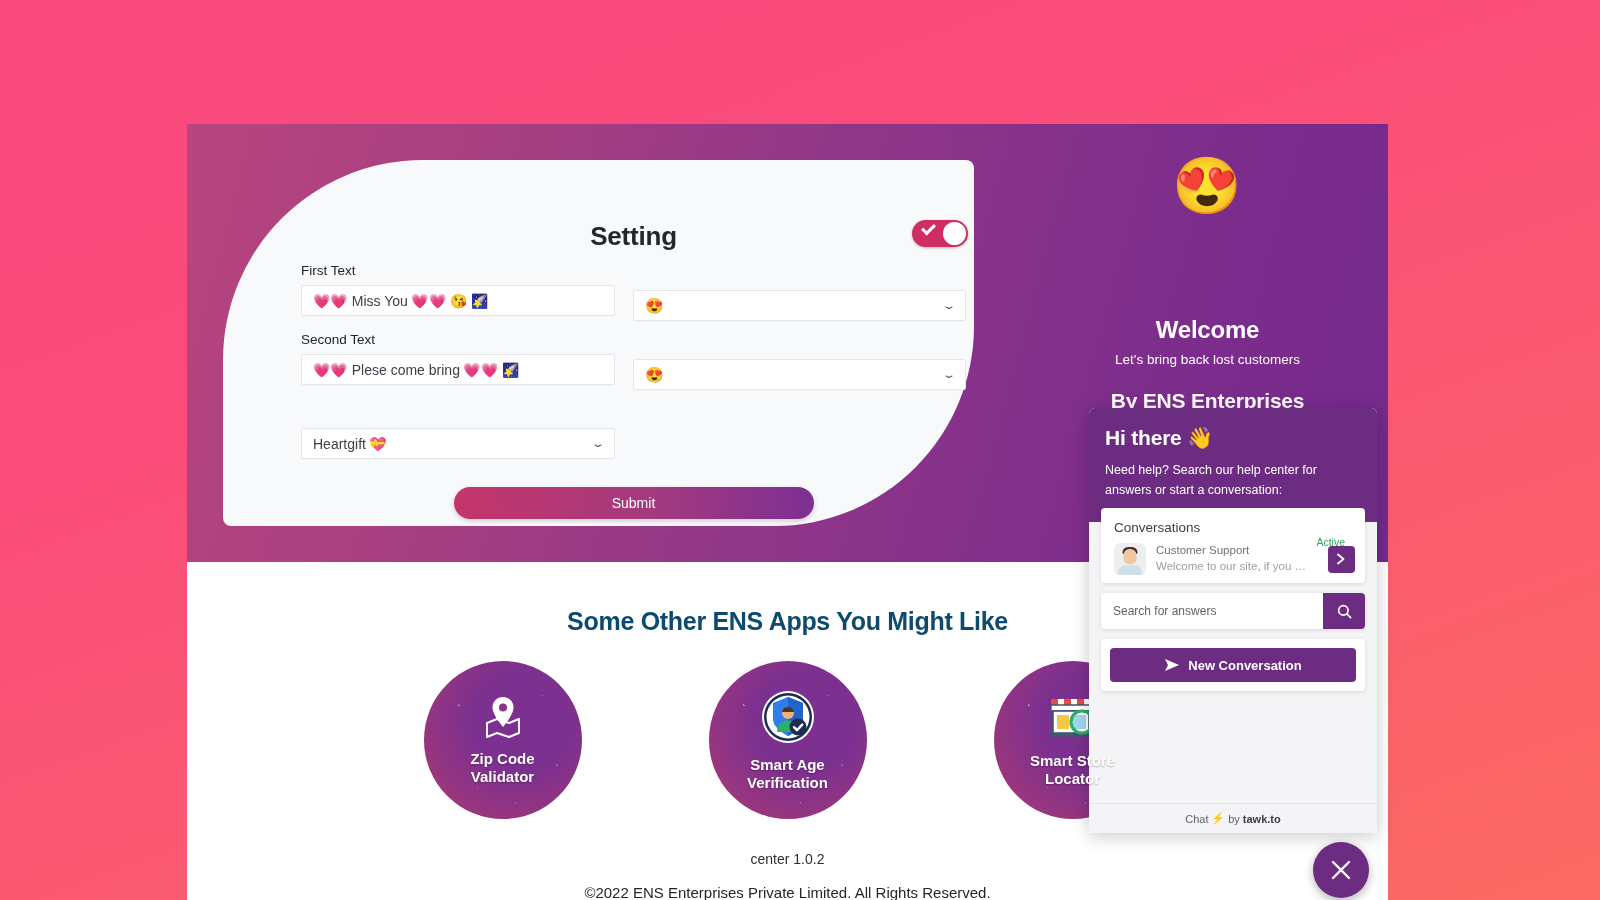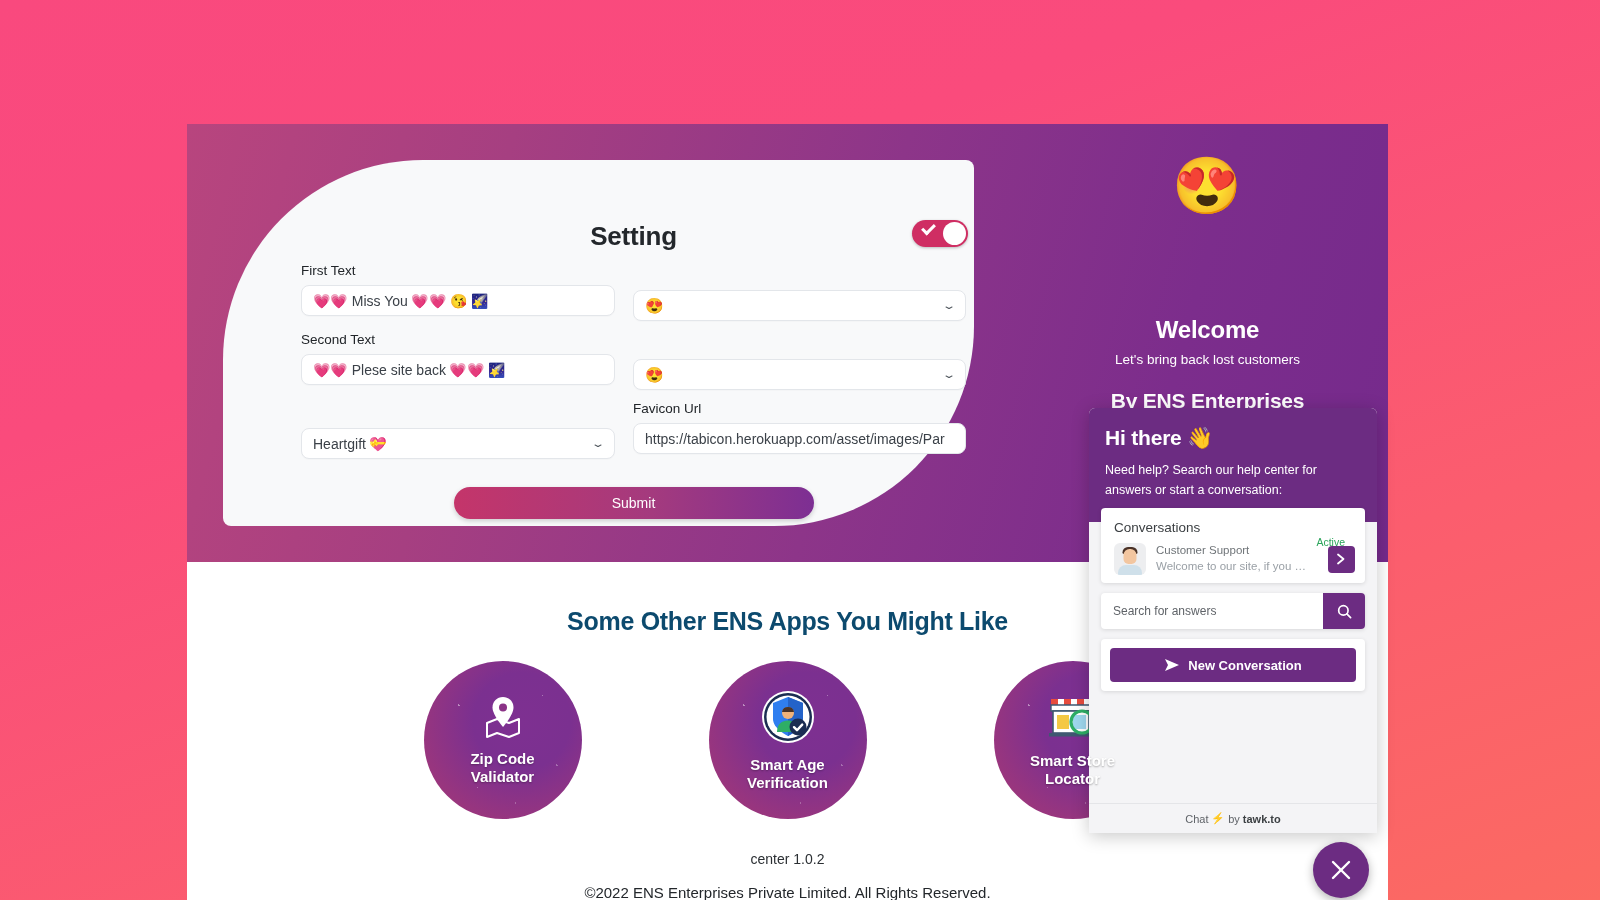--- a/index.html
+++ b/index.html
@@ -109,21 +109,21 @@
     margin-bottom: 5px;
     display: block;
     line-height: 18px;
   }
   .spacer-label { height: 23px; }
 
   .ctrl {
     width: 100%;
     height: 31px;
     border: 1px solid #e3e6ea;
-    border-radius: 8px;
+    border-radius: 2px;
     background: #fff;
     font-size: 14px;
     color: #3b4148;
     padding: 0 11px;
     display: flex;
     align-items: center;
     font-family: "Liberation Sans", sans-serif;
     white-space: nowrap;
     overflow: hidden;
     box-shadow: 0 1px 1px rgba(0,0,0,.02);
@@ -435,40 +435,36 @@
           <div class="field">
             <span class="field-label spacer-label"></span>
             <div class="ctrl select">
               <span class="emoji">😍</span>
               <span class="chev">⌄</span>
             </div>
           </div>
 
           <div class="field">
             <span class="field-label">Second Text</span>
-            <div class="ctrl">💗💗 Plese site back 💗💗 🌠</div>
+            <div class="ctrl">💗💗 Plese come bring 💗💗 🌠</div>
           </div>
           <div class="field">
             <span class="field-label spacer-label"></span>
             <div class="ctrl select">
               <span class="emoji">😍</span>
               <span class="chev">⌄</span>
             </div>
           </div>
 
           <div class="field">
             <span class="field-label spacer-label"></span>
             <div class="ctrl select">
               <span>Heartgift 💝</span>
               <span class="chev">⌄</span>
             </div>
-          </div>
-          <div class="field">
-            <span class="field-label">Favicon Url</span>
-            <div class="ctrl">https://tabicon.herokuapp.com/asset/images/Par</div>
           </div>
 
         </div>
 
         <div class="submit-row">
           <button class="submit-btn">Submit</button>
         </div>
 
       </div>
     </div>

